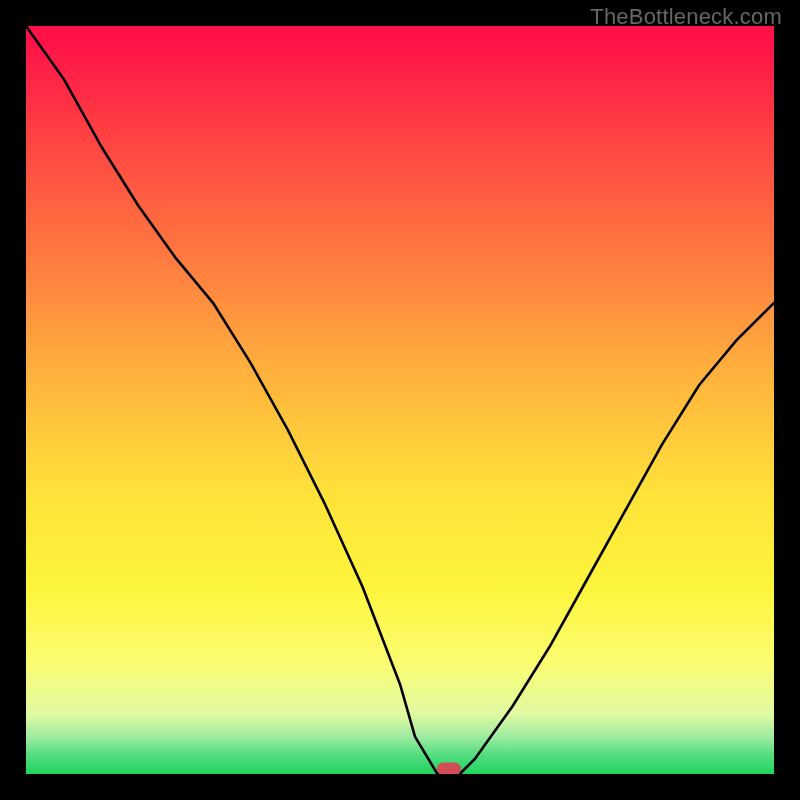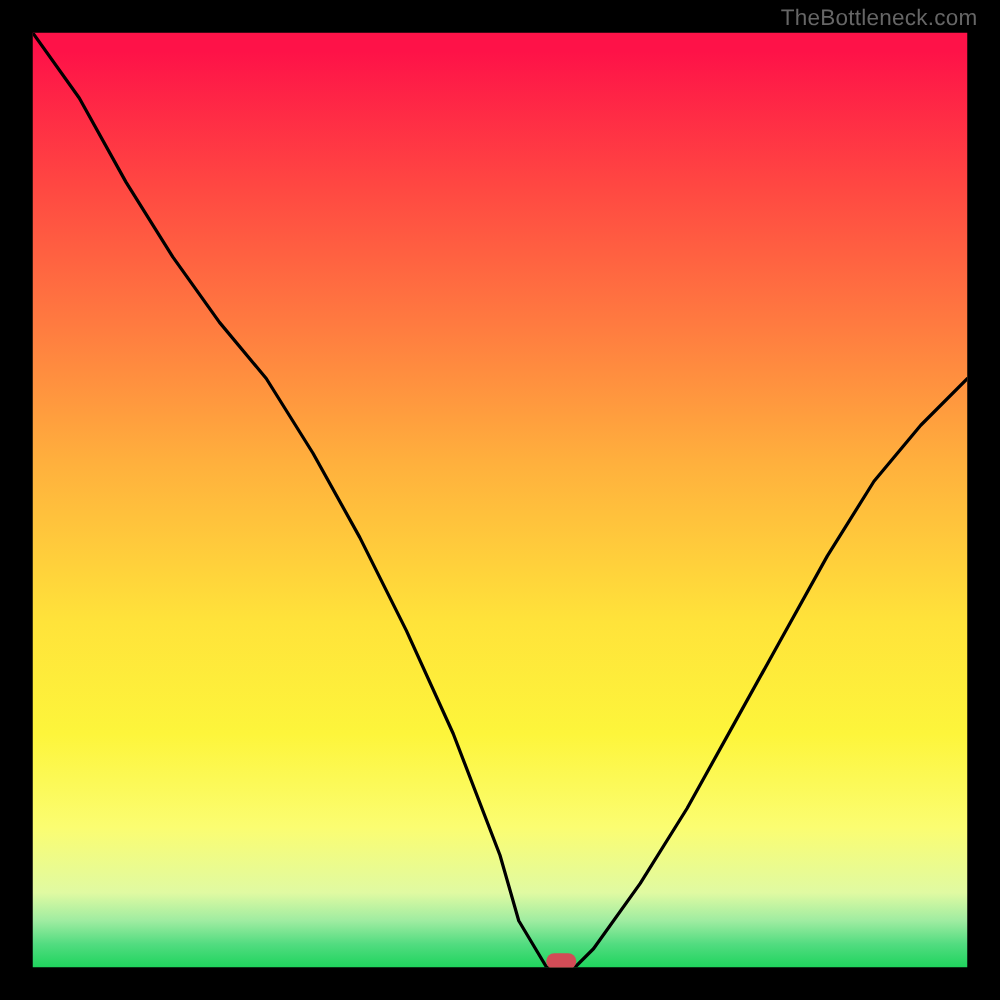--- a/index.html
+++ b/index.html
@@ -56,21 +56,21 @@
     height: 13px;
     border-radius: 8px;
     background: #d24c56;
     transform: translate(-50%, -50%);
   }
   .watermark {
     position: absolute;
     top: 4px;
     right: 18px;
     color: #666;
-    font-size: 18px;
+    font-size: 22px;
     letter-spacing: 0.2px;
     user-select: none;
   }
 </style>
 </head>
 <body>
 
 <div class="frame">
 
   <div class="plot-area">

